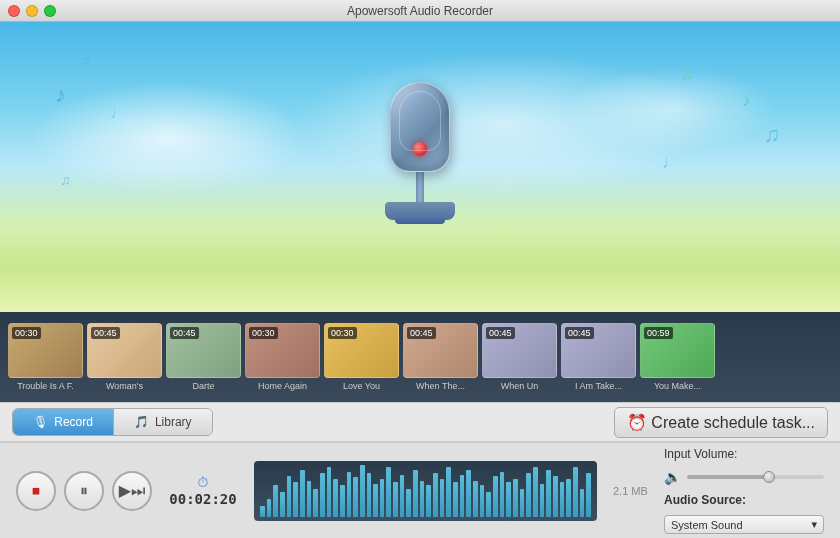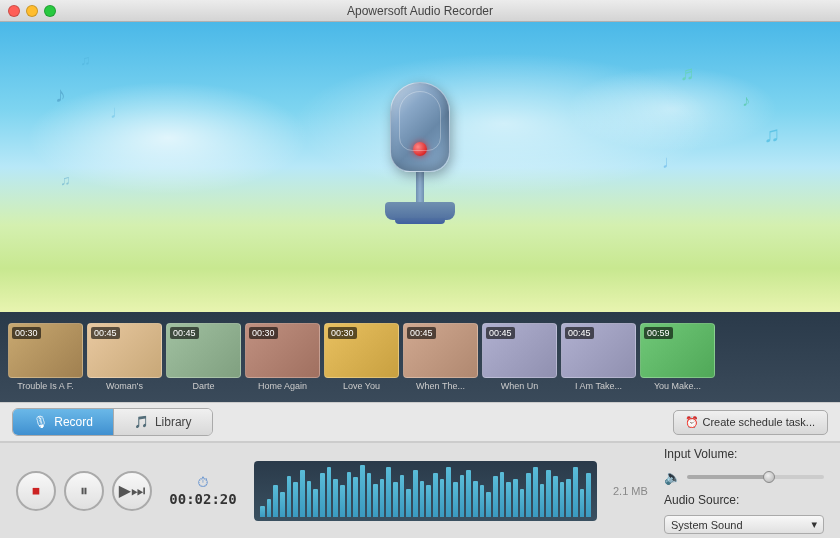--- a/index.html
+++ b/index.html
@@ -242,21 +242,21 @@
     .tab-library {
       background: linear-gradient(180deg, #f0f0f0, #d8d8d8);
       color: #444;
       border-left: 1px solid #aaa;
     }
     .schedule-btn {
       background: linear-gradient(180deg, #f0f0f0, #d8d8d8);
       border: 1px solid #aaa;
       border-radius: 5px;
       padding: 5px 12px;
-      font-size: 11px;
+      font-size: 16px;
       cursor: pointer;
       display: flex;
       align-items: center;
       gap: 6px;
       color: #333;
     }
 
     
     .bottom-bar {
       background: #e0e0e0;
@@ -364,20 +364,21 @@
       border-radius: 50%;
       border: 1px solid #888;
       transform: translateX(-50%);
     }
     .source-row {
       display: flex;
       align-items: center;
       gap: 6px;
       font-size: 12px;
       color: #333;
+      font-weight: bold;
     }
     .source-label { min-width: 80px; }
     .source-select {
       flex: 1;
       background: linear-gradient(180deg, #f8f8f8, #e0e0e0);
       border: 1px solid #aaa;
       border-radius: 4px;
       padding: 2px 6px;
       font-size: 11px;
       color: #333;

